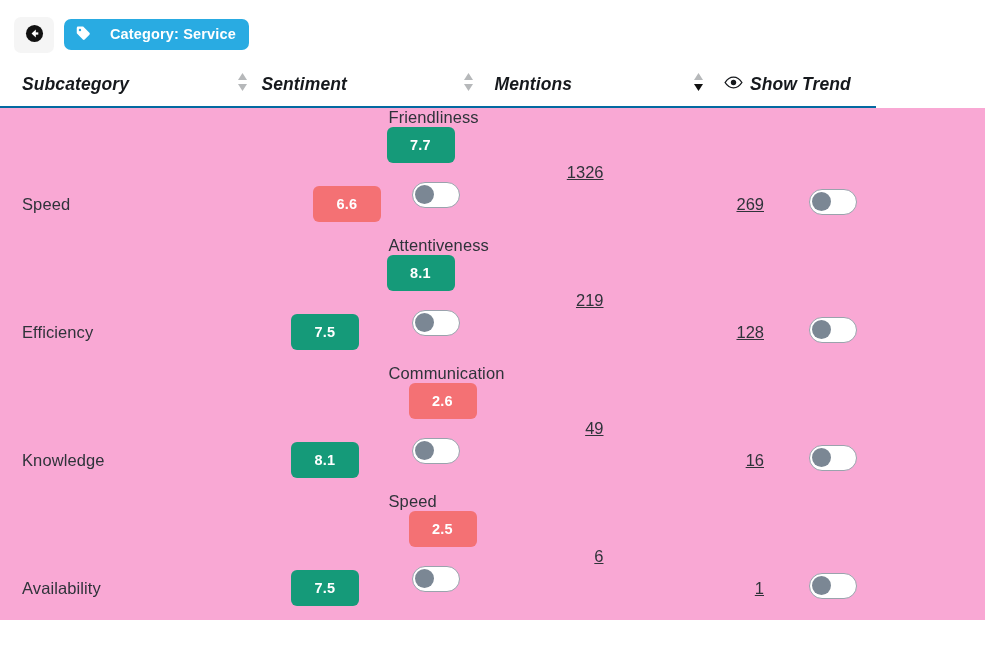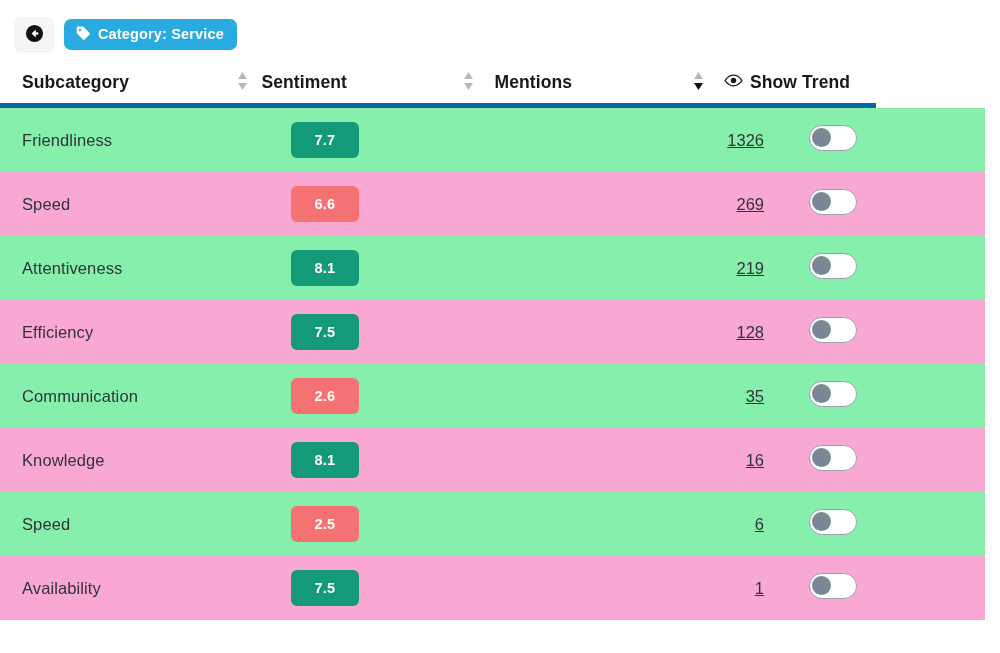--- a/index.html
+++ b/index.html
@@ -42,21 +42,21 @@
     display: flex;
     align-items: center;
     justify-content: center;
     cursor: pointer;
     padding: 0;
   }
 
   .tag-pill {
     display: inline-flex;
     align-items: center;
-    gap: 7px;
+    gap: 19px;
     background: #29abe2;
     color: #ffffff;
     border-radius: 7px;
     padding: 6px 13px 7px 11px;
     font-size: 14.5px;
     font-weight: bold;
     letter-spacing: .15px;
     cursor: pointer;
     border: none;
     line-height: 1;
@@ -73,29 +73,31 @@
   .row {
     display: flex;
     align-items: center;
     width: 985px;
   }
 
   .head-row {
     height: 46px;
     background: #ffffff;
     width: 876px;
-    border-bottom: 5px solid #0369a1;
+    border-bottom: 2px solid #0369a1;
+    font-style: italic;
   }
 
   .data-row {
     height: 64px;
     background: #f9a8d4;
   }
   .data-row.striped {
-    background: #86efac;
+    background: #f9a8d4;
+    flex-direction: column;
   }
 
   
   .c-sub     { width: 252px; padding-left: 22px; }
   .c-sort1   { width: 36px;  display: flex; justify-content: center; }
   .c-sent    { width: 218px; padding-left: 3px; }
   .c-sort2   { width: 36px;  display: flex; justify-content: center; }
   .c-ment    { width: 222px; padding-left: 10px; text-align: right; }
   .c-sort3   { width: 36px;  display: flex; justify-content: center; }
   .c-trend   { width: 180px; padding-left: 9px; }
@@ -136,21 +138,21 @@
     min-width: 68px;
     height: 36px;
     border-radius: 6px;
     color: #ffffff;
     font-size: 14.5px;
     font-weight: bold;
     letter-spacing: .2px;
     padding: 16px 10px;
   }
   .badge.pos { background: #159a79; }
-  .badge.neg { background: #f47174; }
+  .badge.neg { background: #f47174; margin-left: 22px; }
 
   
   .toggle {
     width: 48px;
     height: 26px;
     border-radius: 13px;
     background: #ffffff;
     border: 1.6px solid #9aa3ad;
     position: relative;
     cursor: pointer;
@@ -286,21 +288,21 @@
           <div class="c-sort2"></div>
           <div class="c-ment"><span class="cell-mentions">128</span></div>
           <div class="c-sort3"></div>
           <div class="c-trend"><span class="toggle"><span class="knob"></span></span></div>
         </div>
         <div class="row data-row striped">
           <div class="c-sub"><span class="cell-text">Communication</span></div>
           <div class="c-sort1"></div>
           <div class="c-sent"><span class="badge neg">2.6</span></div>
           <div class="c-sort2"></div>
-          <div class="c-ment"><span class="cell-mentions">35</span></div>
+          <div class="c-ment"><span class="cell-mentions">49</span></div>
           <div class="c-sort3"></div>
           <div class="c-trend"><span class="toggle"><span class="knob"></span></span></div>
         </div>
         <div class="row data-row">
           <div class="c-sub"><span class="cell-text">Knowledge</span></div>
           <div class="c-sort1"></div>
           <div class="c-sent"><span class="badge pos">8.1</span></div>
           <div class="c-sort2"></div>
           <div class="c-ment"><span class="cell-mentions">16</span></div>
           <div class="c-sort3"></div>

